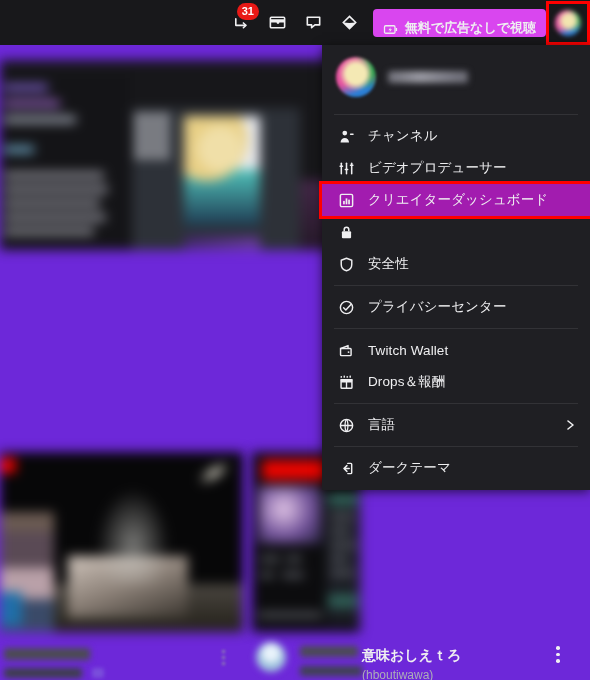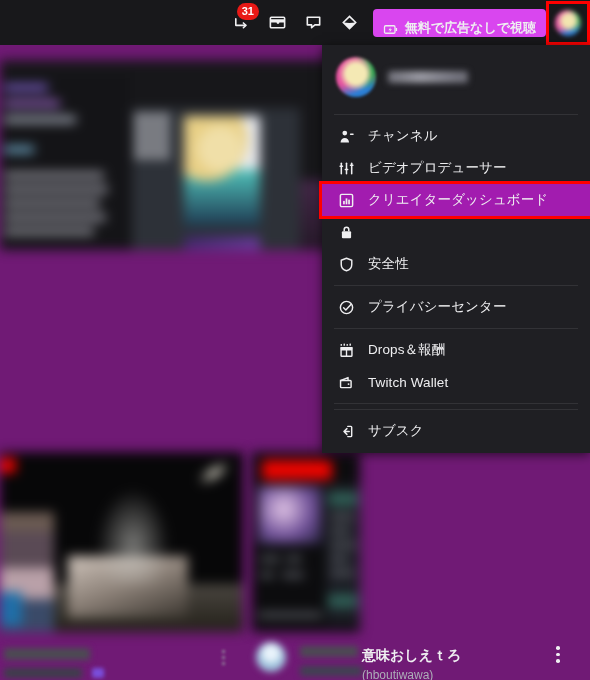--- a/index.html
+++ b/index.html
@@ -7,21 +7,21 @@
     width: 590px; height: 680px;
     overflow: hidden;
     background: #0e0e10;
     font-family: "Liberation Sans", "DejaVu Sans", sans-serif;
   }
   #root { position: relative; width: 590px; height: 680px; background: #0e0e10; }
 
   
   #bg {
     position: absolute; inset: 0;
-    background: #701a75;
+    background: #6d28d9;
     overflow: hidden;
   }
   .bg-card { position: absolute; border-radius: 2px; overflow: hidden; filter: blur(6px); }
   .bg-card .art { position: absolute; inset: 0; }
 
   
   .thumb1 { left: 0px; top: 60px; width: 340px; height: 190px; background: #17171a; }
   .t1-left { position:absolute; left:0; top:14px; width:130px; height:180px; background:#141417; }
   .t1-txt { position:absolute; left:4px; height:7px; border-radius:2px; }
   .t1-mid { position:absolute; left:132px; top:48px; width:168px; height:150px; background:#2d3138; }
@@ -391,55 +391,69 @@
         </svg>
       </span>
       <span class="mi-label">プライバシーセンター</span>
     </div>
 
     <div class="divider"></div>
 
 
     <div class="mitem">
       <span class="mi-icon">
+        <svg width="17" height="17" viewBox="0 0 20 20">
+          <path d="M3 7.6h11.4a1 1 0 0 1 1 1v6.4a1 1 0 0 1-1 1H4a1 1 0 0 1-1-1z" fill="none" stroke="#efeff1" stroke-width="1.7"></path>
+          <path d="M3.4 7.6l8.4-3.4v3.4" fill="none" stroke="#efeff1" stroke-width="1.7" stroke-linejoin="round"></path>
+          <circle cx="12.4" cy="11.9" r="1.1" fill="#efeff1"></circle>
+        </svg>
+      </span>
+      <span class="mi-label">Twitch Wallet</span>
+    </div>
+
+    <div class="mitem">
+      <span class="mi-icon">
         <svg width="17" height="17" viewBox="0 0 20 20" class="icf">
           <rect x="3" y="2.3" width="1.7" height="2.2" rx=".6"></rect>
           <rect x="6.5" y="1.8" width="1.7" height="2.7" rx=".6"></rect>
           <rect x="10" y="2.3" width="1.7" height="2.2" rx=".6"></rect>
           <rect x="13.5" y="1.8" width="1.7" height="2.7" rx=".6"></rect>
           <rect x="2.6" y="6" width="14.8" height="2.4" rx=".8"></rect>
           <path d="M3.6 9.2h12.8v6.6a1 1 0 0 1-1 1H4.6a1 1 0 0 1-1-1z" fill="none" stroke="#efeff1" stroke-width="1.7"></path>
           <rect x="9.2" y="9.2" width="1.6" height="7.6"></rect>
         </svg>
       </span>
       <span class="mi-label">Drops＆報酬</span>
     </div>
 
-    <div class="mitem">
-      <span class="mi-icon">
-        <svg width="17" height="17" viewBox="0 0 20 20">
-          <path d="M3 7.6h11.4a1 1 0 0 1 1 1v6.4a1 1 0 0 1-1 1H4a1 1 0 0 1-1-1z" fill="none" stroke="#efeff1" stroke-width="1.7"></path>
-          <path d="M3.4 7.6l8.4-3.4v3.4" fill="none" stroke="#efeff1" stroke-width="1.7" stroke-linejoin="round"></path>
-          <circle cx="12.4" cy="11.9" r="1.1" fill="#efeff1"></circle>
-        </svg>
-      </span>
-      <span class="mi-label">Twitch Wallet</span>
-    </div>
-
     <div class="divider"></div>
 
 
 
+    <div class="mitem">
+      <span class="mi-icon">
+        <svg width="17" height="17" viewBox="0 0 20 20">
+          <circle cx="10" cy="10" r="7.2" fill="none" stroke="#efeff1" stroke-width="1.7"></circle>
+          <path d="M2.9 10h14.2M10 2.8c2.2 2.1 2.2 12.3 0 14.4M10 2.8c-2.2 2.1-2.2 12.3 0 14.4" fill="none" stroke="#efeff1" stroke-width="1.5"></path>
+        </svg>
+      </span>
+      <span class="mi-label">言語</span>
+      <span class="mi-right">
+        <svg class="chev" viewBox="0 0 12 12">
+          <path d="M4 2l5 4-5 4" fill="none" stroke="#efeff1" stroke-width="1.6" stroke-linecap="round" stroke-linejoin="round"></path>
+        </svg>
+      </span>
+    </div>
 
 
     <div class="divider"></div>
 
     <div class="mitem">
       <span class="mi-icon">
         <svg width="17" height="17" viewBox="0 0 20 20">
           <path d="M11.5 4h3.6a1 1 0 0 1 1 1v10a1 1 0 0 1-1 1h-3.6" fill="none" stroke="#efeff1" stroke-width="1.7" stroke-linecap="round" stroke-linejoin="round"></path>
           <path d="M10.5 6.6L7 10l3.5 3.4M7 10h6.2" fill="none" stroke="#efeff1" stroke-width="1.7" stroke-linecap="round" stroke-linejoin="round"></path>
         </svg>
       </span>
-      <span class="mi-label">サブスク</span>
+      <span class="mi-label">ダークテーマ</span>
     </div>
   </div>
 </div>
 
 </body></html>

